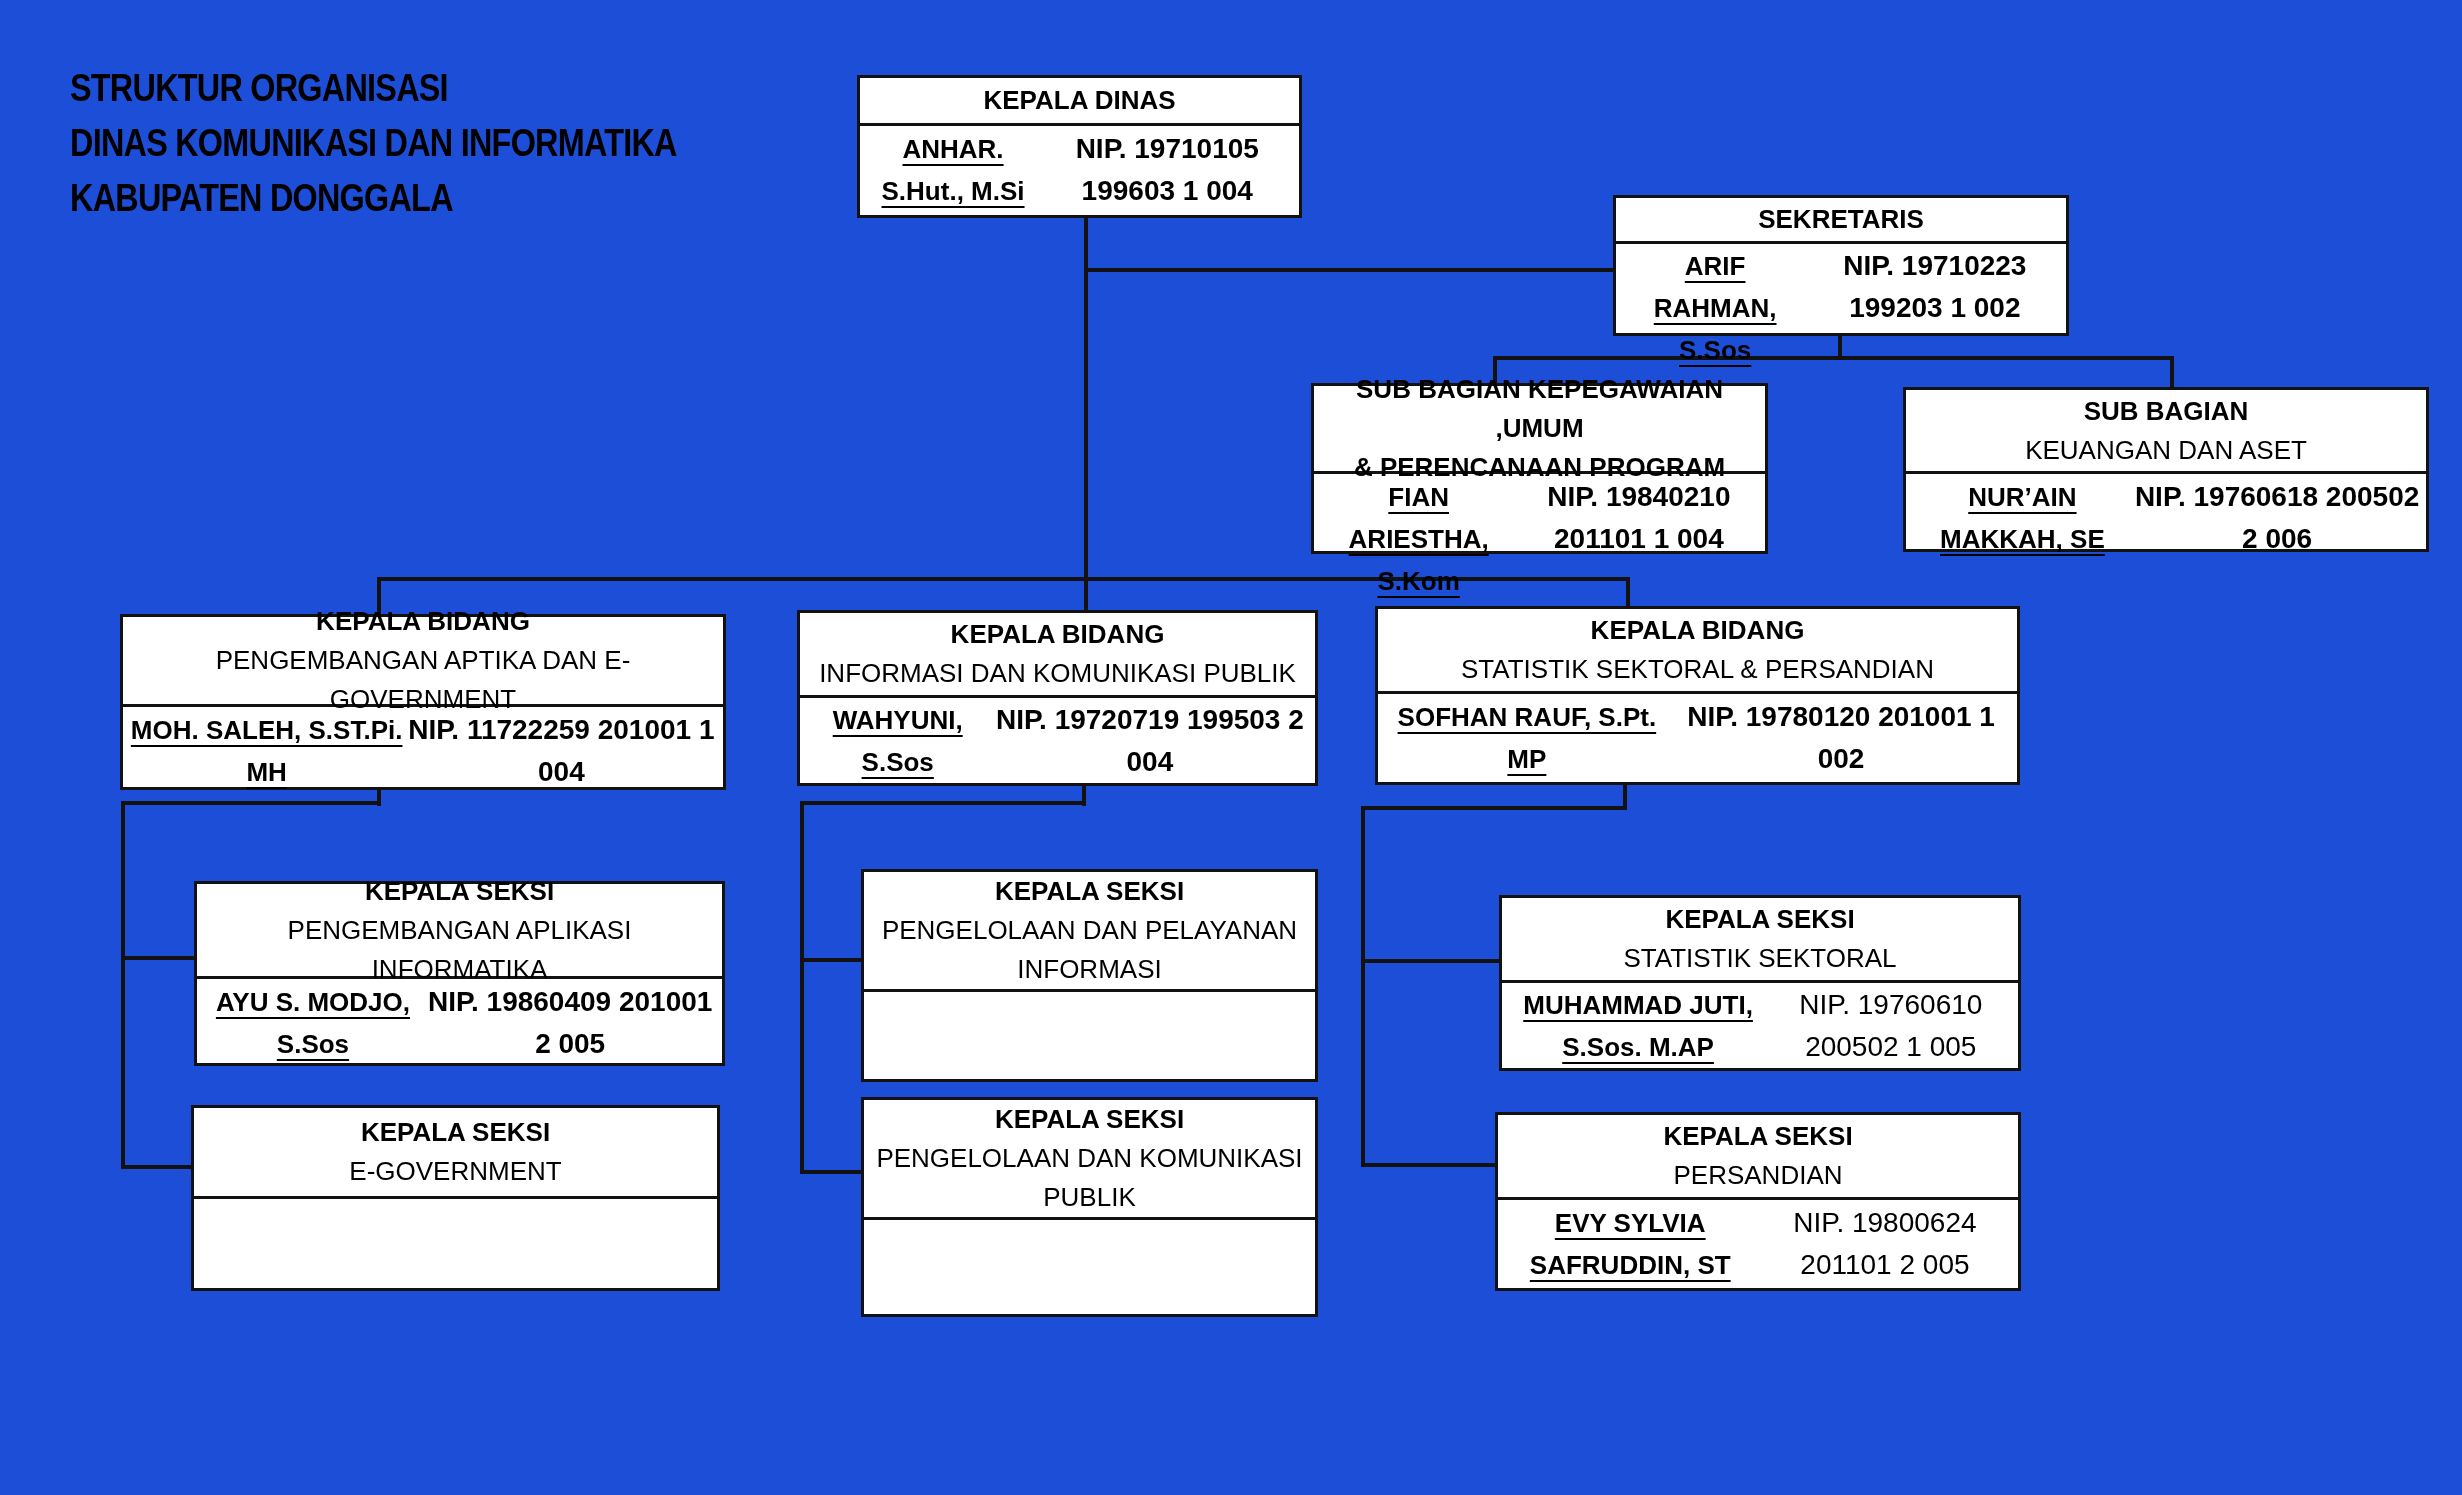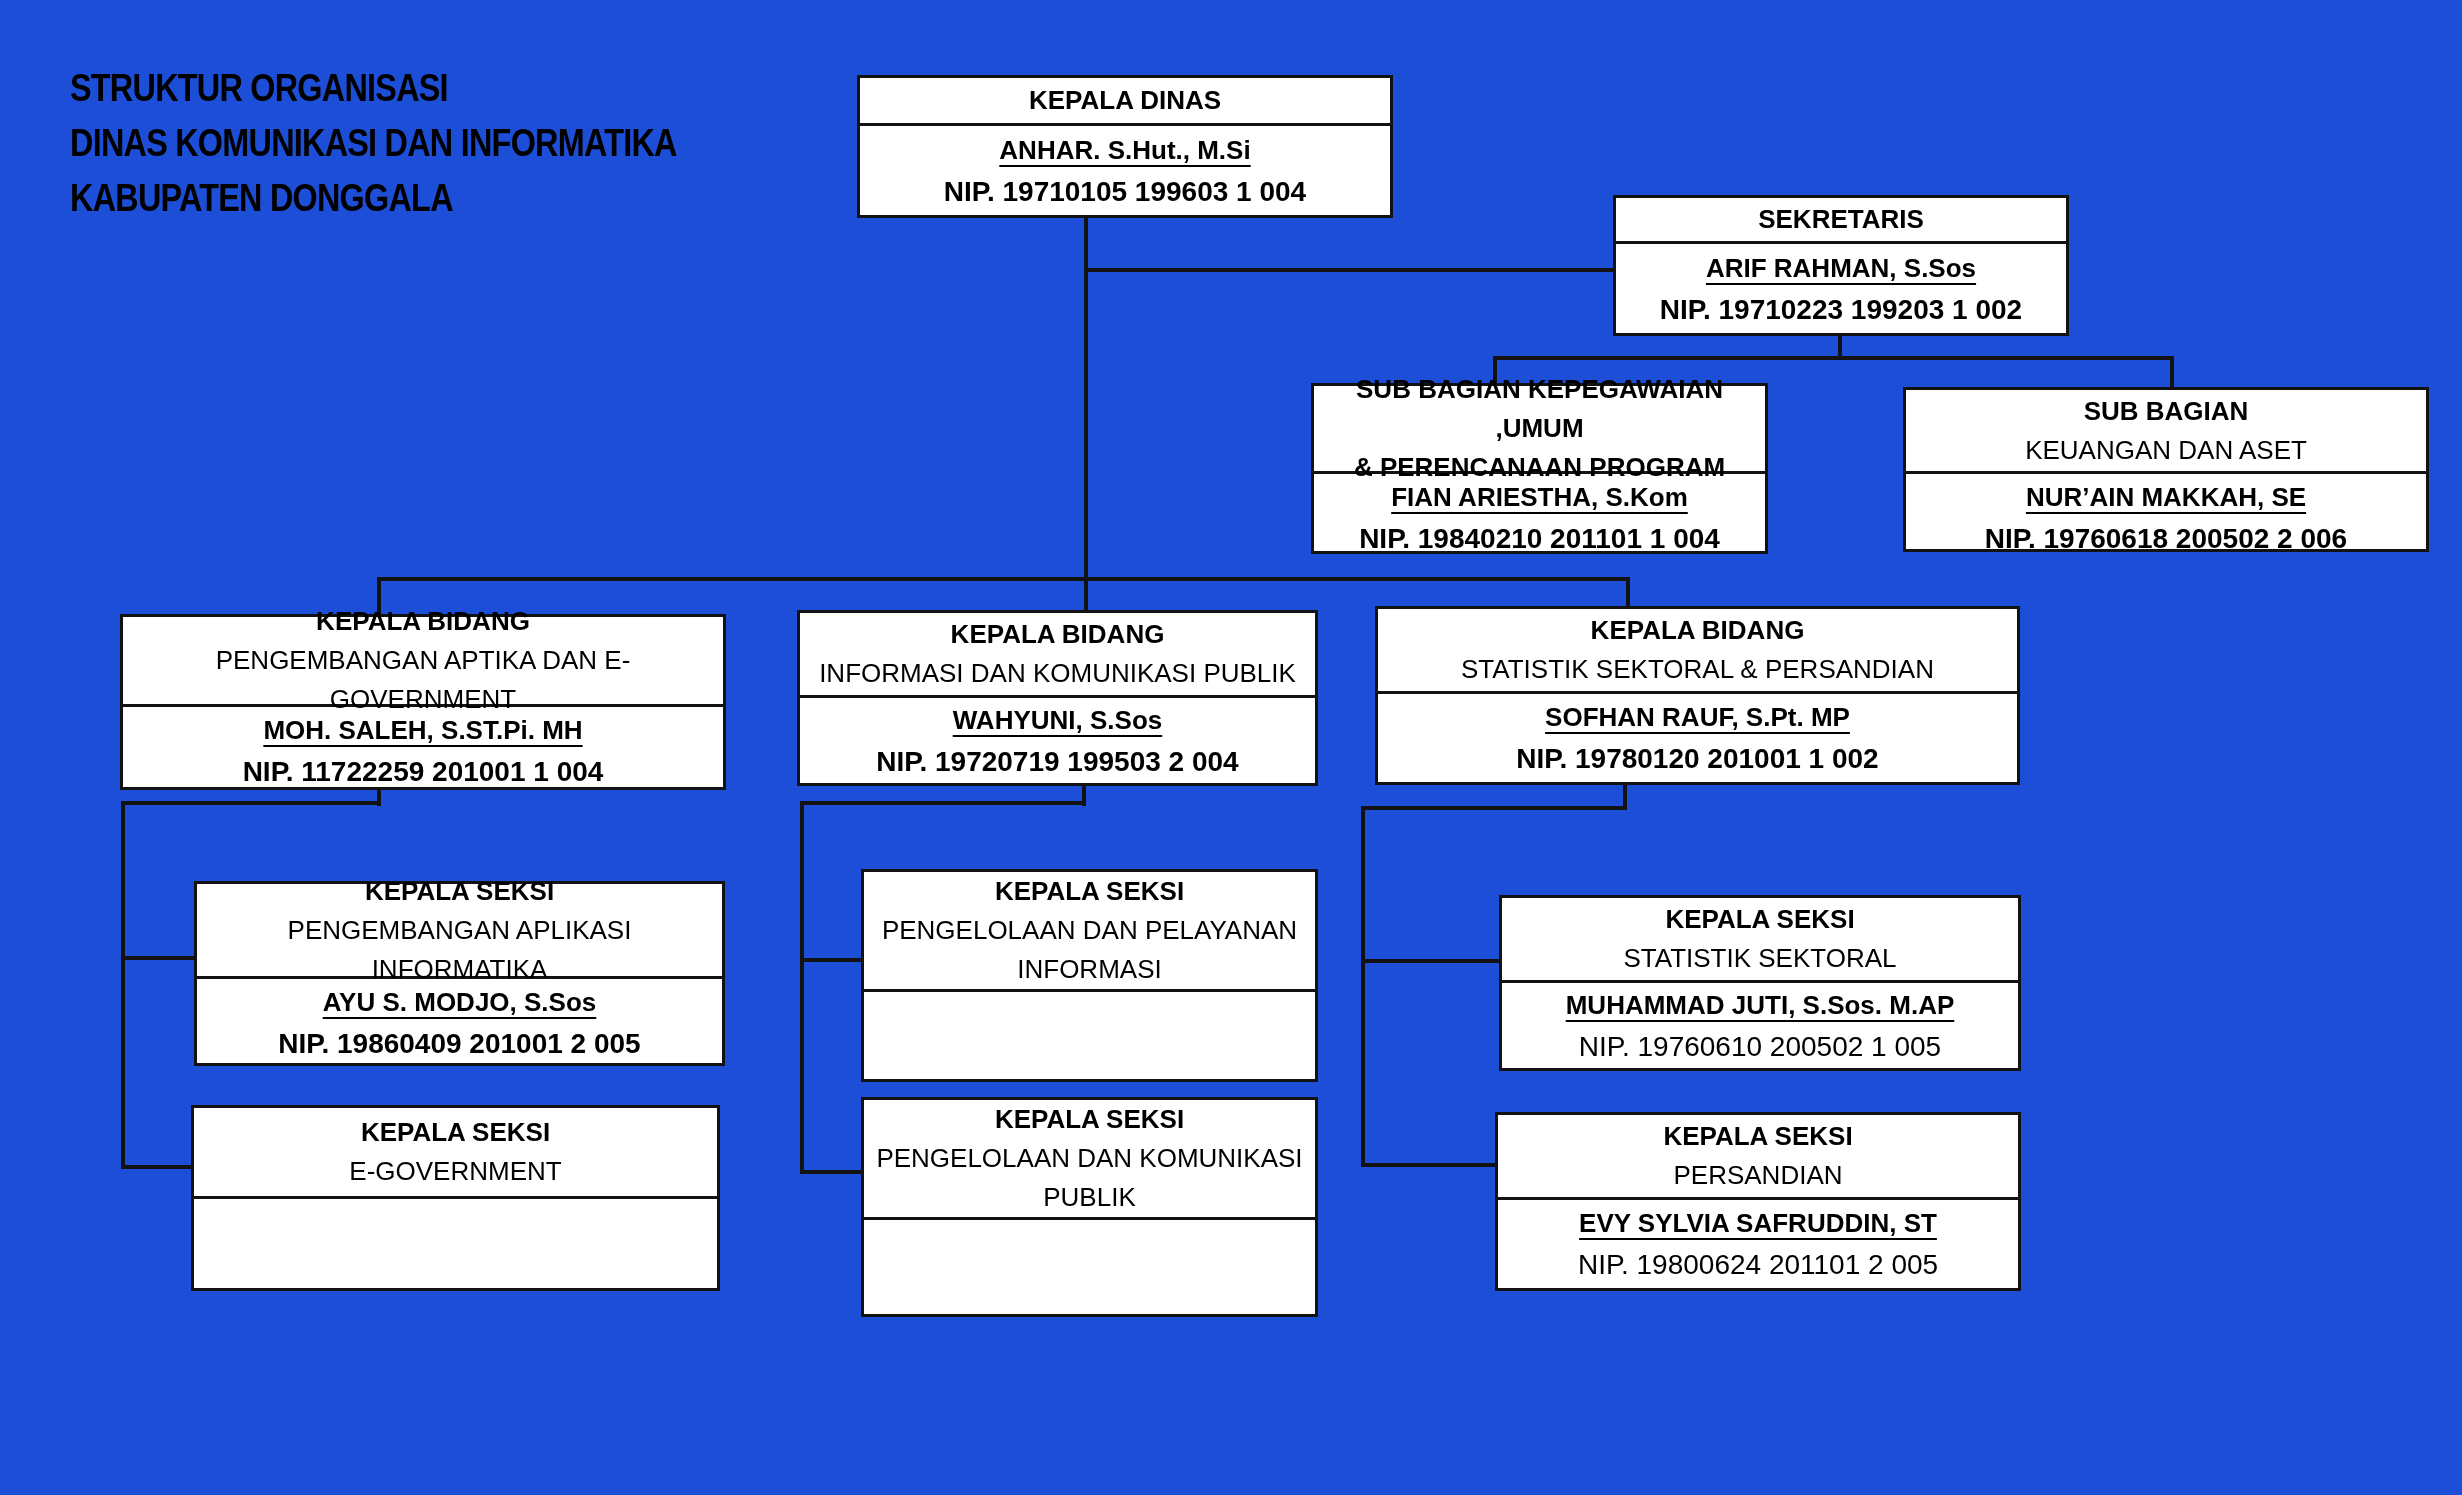--- a/index.html
+++ b/index.html
@@ -23,21 +23,21 @@
     position:absolute;box-sizing:border-box;
     border:3.5px solid #121212;background:#fff;
     display:flex;flex-direction:column;text-align:center;
   }
   .hdr{
     box-sizing:border-box;border-bottom:3.5px solid #121212;
     display:flex;flex-direction:column;justify-content:center;
     padding:1.8px 5.3px;
   }
   .bd{
-    flex:1;display:flex;flex-direction:column;justify-content:center;
+    flex:1;display:flex;flex-direction:row;justify-content:center;
     padding:1.8px 5.3px;
   }
   .t1{font-size:26px;font-weight:bold;line-height:39px;}
   .t2{font-size:26px;font-weight:normal;line-height:39px;}
   .t2.bold{font-weight:bold;}
   .nm{
     font-size:26px;font-weight:bold;line-height:42px;
     text-decoration:underline;text-decoration-thickness:2.2px;text-underline-offset:6.2px;
   }
   .nip{font-size:28px;font-weight:bold;line-height:42px;}
@@ -77,21 +77,21 @@
   <div class="ln" style="left:800px;top:801px;width:4.4px;height:373px"></div>
   <div class="ln" style="left:800px;top:958px;width:63px;height:4.4px"></div>
   <div class="ln" style="left:800px;top:1170px;width:63px;height:4.4px"></div>
 
   <div class="ln" style="left:1623px;top:782px;width:4.4px;height:28px"></div>
   <div class="ln" style="left:1361px;top:806px;width:266px;height:4.4px"></div>
   <div class="ln" style="left:1361px;top:806px;width:4.4px;height:361px"></div>
   <div class="ln" style="left:1361px;top:959px;width:140px;height:4.4px"></div>
   <div class="ln" style="left:1361px;top:1163px;width:136px;height:4.4px"></div>
 
-  <div class="node" style="left:857px;top:75px;width:536px;height:143px">
+  <div class="node" style="left:857px;top:75px;width:445px;height:143px">
     <div class="hdr" style="height:48px">
       <div class="t1">KEPALA DINAS</div>
     </div>
     <div class="bd">
       <div class="nm">ANHAR. S.Hut., M.Si</div>
       <div class="nip">NIP. 19710105 199603 1 004</div>
     </div>
   </div>
 
   <div class="node" style="left:1613px;top:195px;width:456px;height:141px">

